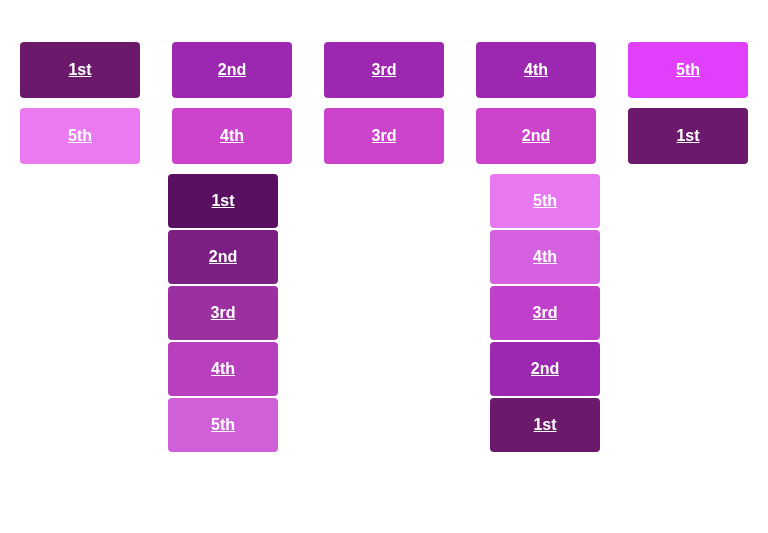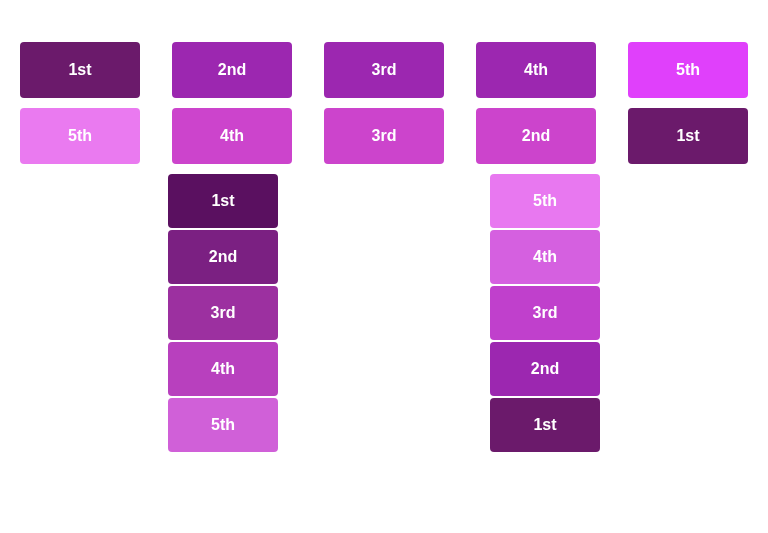--- a/index.html
+++ b/index.html
@@ -1,15 +1,15 @@
 <!DOCTYPE html>
 <html><head>
   <meta charset="utf-8">
   <style>
-    * { box-sizing: border-box; margin: 0; padding: 0; }
+    * { box-sizing: border-box; margin: 0; padding: 0; text-decoration: underline; }
     body {
       background: #fff;
       font-family: 'Segoe UI', Arial, sans-serif;
       display: flex;
       flex-direction: column;
       align-items: center;
       padding: 20px;
       min-height: 533px;
     }
     h1 {

